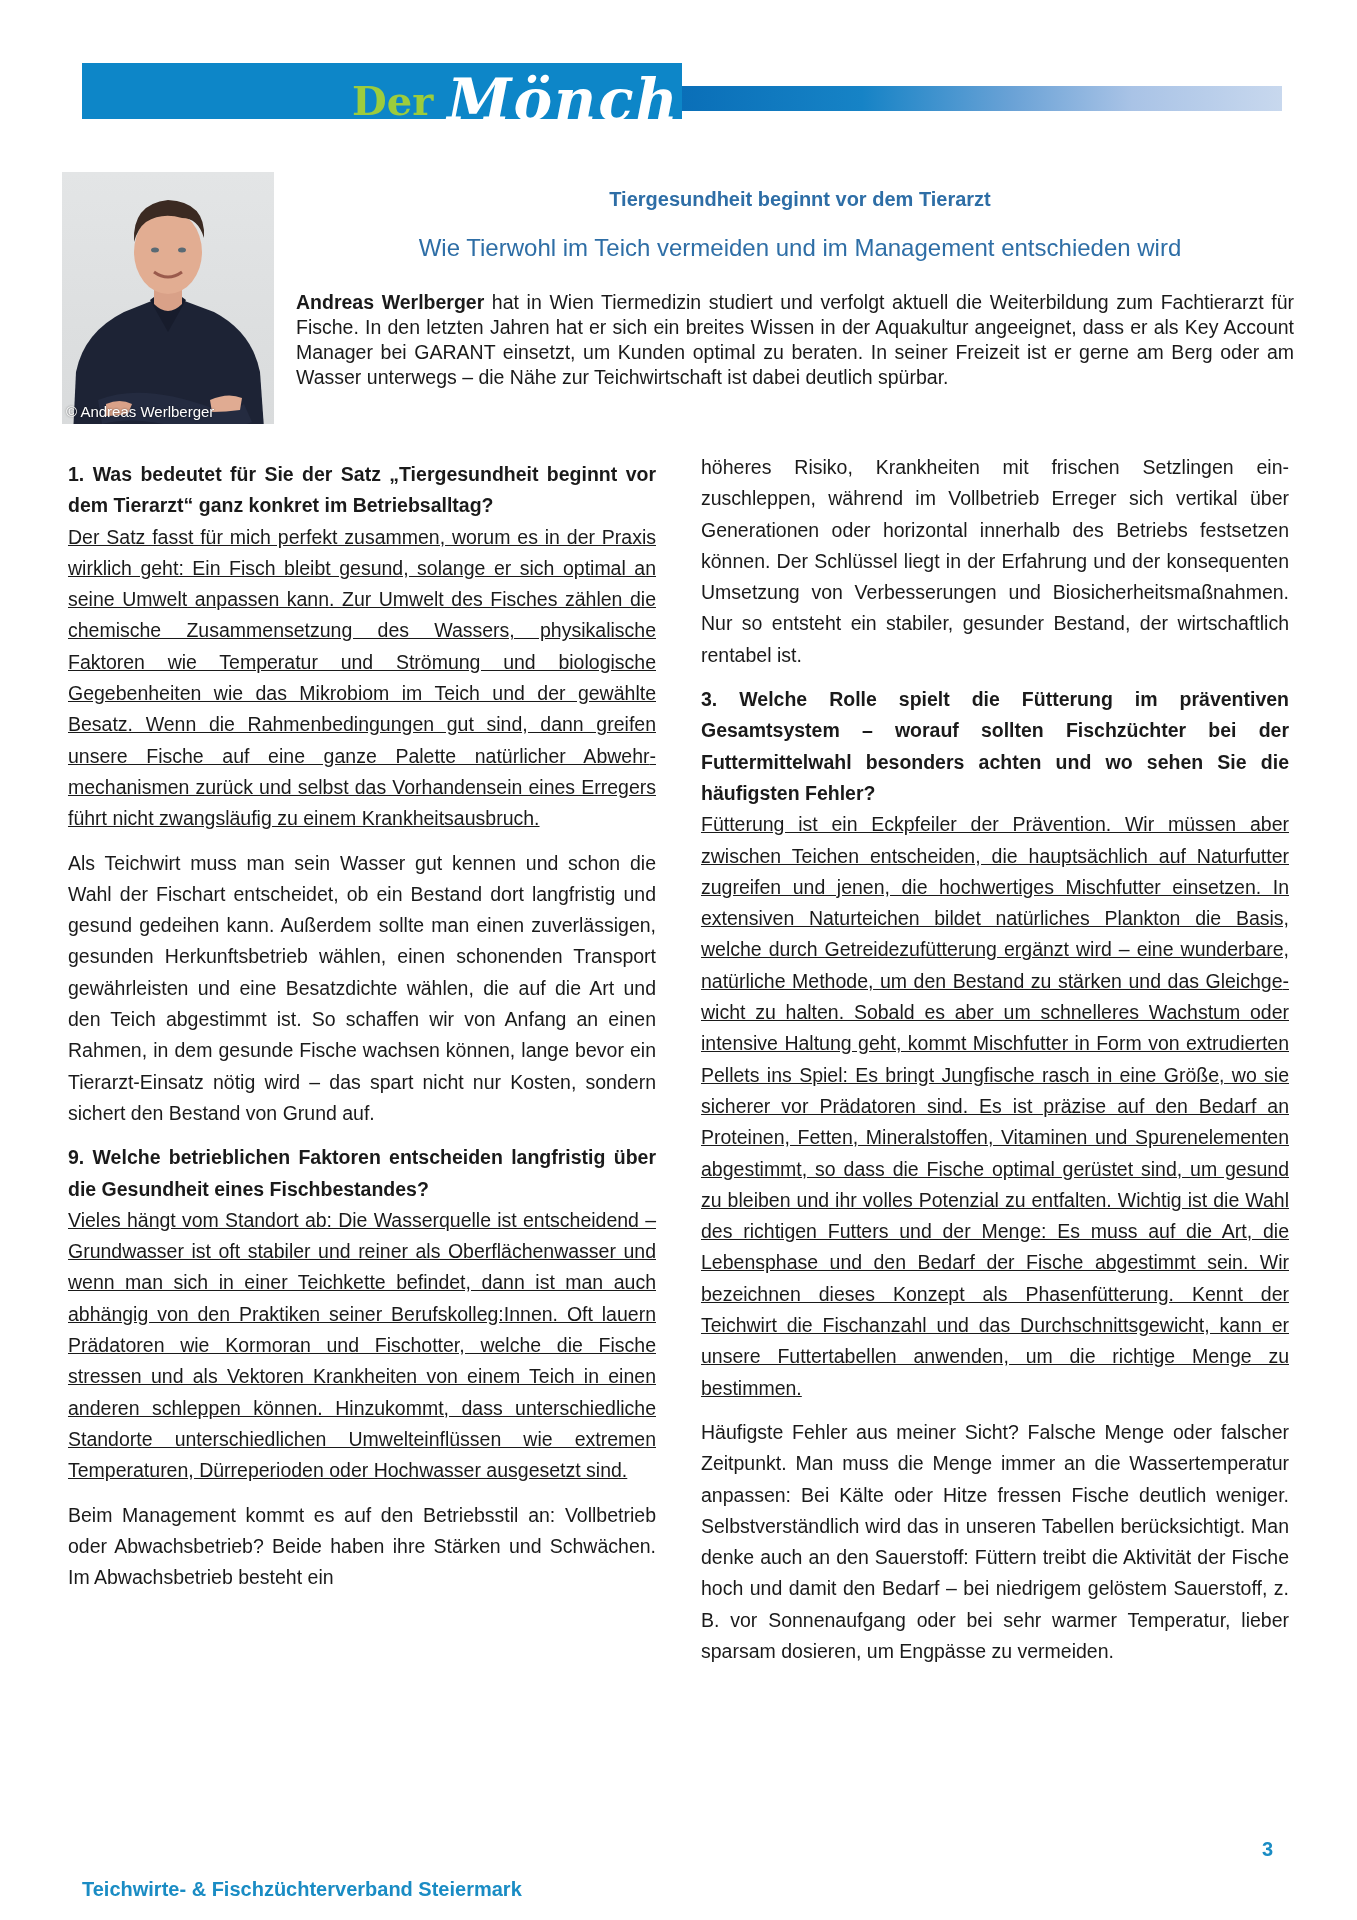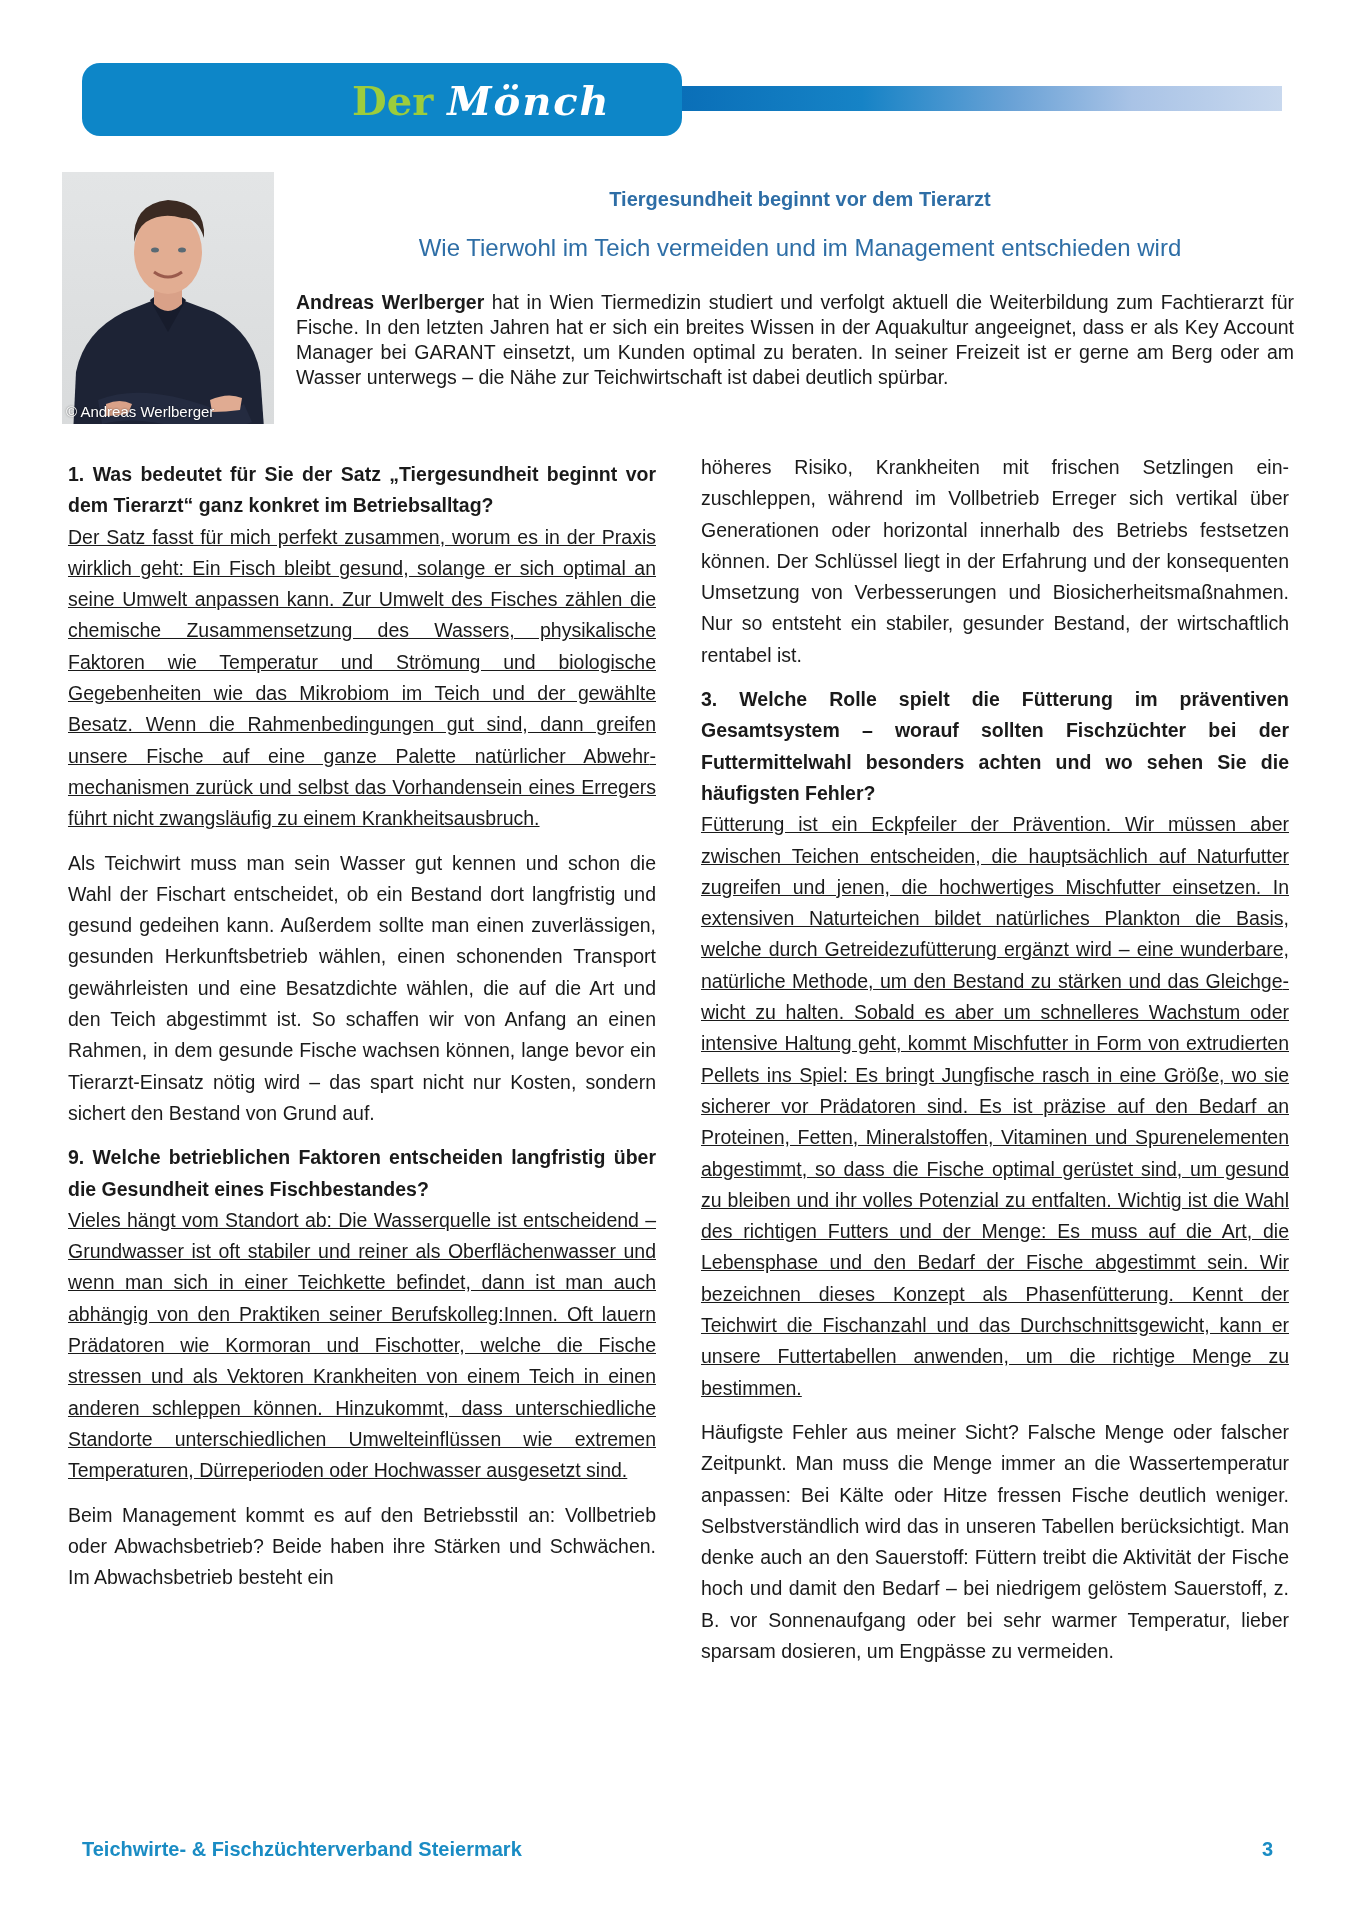--- a/index.html
+++ b/index.html
@@ -1,23 +1,23 @@
 <!DOCTYPE html>
 <html><head>
 <meta charset="utf-8">
 <style>
   html, body { margin: 0; padding: 0; background: #ffffff; }
   body { width: 1357px; height: 1920px; position: relative; overflow: hidden;
          font-family: "Liberation Sans", sans-serif; color: #1a1a1a; }
 
   
-  .banner { position: absolute; left: 82px; top: 63px; width: 600px; height: 73px; background: #0d86c8; border-radius: 18px; }
+  .banner { position: absolute; left: 82px; top: 63px; width: 600px; height: 56px; background: #0d86c8; }
   .banner-logo { position: absolute; left: 270px; top: 2px; height: 70px; display: flex; align-items: center; white-space: nowrap; }
   .logo-der { font-family: "DejaVu Serif", serif; font-weight: bold; font-size: 40px; color: #9ccc3c; letter-spacing: 0px; }
-  .logo-moench { font-family: "DejaVu Serif", serif; font-style: italic; font-weight: bold; font-size: 40px; color: #ffffff; margin-left: 14px; letter-spacing: 2px; }
+  .logo-moench { font-family: "DejaVu Serif", serif; font-style: italic; font-weight: bold; font-size: 58px; color: #ffffff; margin-left: 14px; letter-spacing: 2px; }
   .banner-stripe { position: absolute; left: 682px; top: 86px; width: 600px; height: 25px;
                    background: linear-gradient(to right, #0a6fb8 0%, #1683c6 30%, #6aa2d6 55%, #a9c3e6 75%, #c8d8ee 100%); }
 
   
   .portrait { position: absolute; left: 62px; top: 172px; width: 212px; height: 252px; overflow: hidden;
               background: linear-gradient(180deg, #e3e5e6 0%, #d9dbdc 100%); }
   .portrait svg { position: absolute; left: 0; top: 0; }
   .photo-credit { position: absolute; left: 4px; bottom: 4px; font-size: 15px; color: #ffffff;
                   text-shadow: 0 0 2px rgba(0,0,0,0.6); white-space: nowrap; }
 
@@ -34,21 +34,21 @@
 
   
   .col { position: absolute; font-size: 19.5px; line-height: 31.3px; text-align: justify; }
   .col-left { left: 68px; top: 459px; width: 588px; }
   .col-right { left: 701px; top: 452px; width: 588px; }
   .col p { margin: 0 0 13px 0; }
   .col .q { font-weight: bold; margin: 0; }
   .col .a { margin-top: 0; text-decoration: underline; }
 
   
-  .footer-left { position: absolute; left: 82px; top: 1838px; font-size: 20px; font-weight: bold; color: #1a8cc4; }
+  .footer-left { position: absolute; left: 82px; top: 1878px; font-size: 20px; font-weight: bold; color: #1a8cc4; }
   .footer-right { position: absolute; left: 1262px; top: 1838px; font-size: 20px; font-weight: bold; color: #1a8cc4; }
 </style>
 </head>
 <body>
 
 <div class="banner">
   <div class="banner-logo">
     <span class="logo-der">Der</span>
     <span class="logo-moench">Mönch</span>
   </div>

